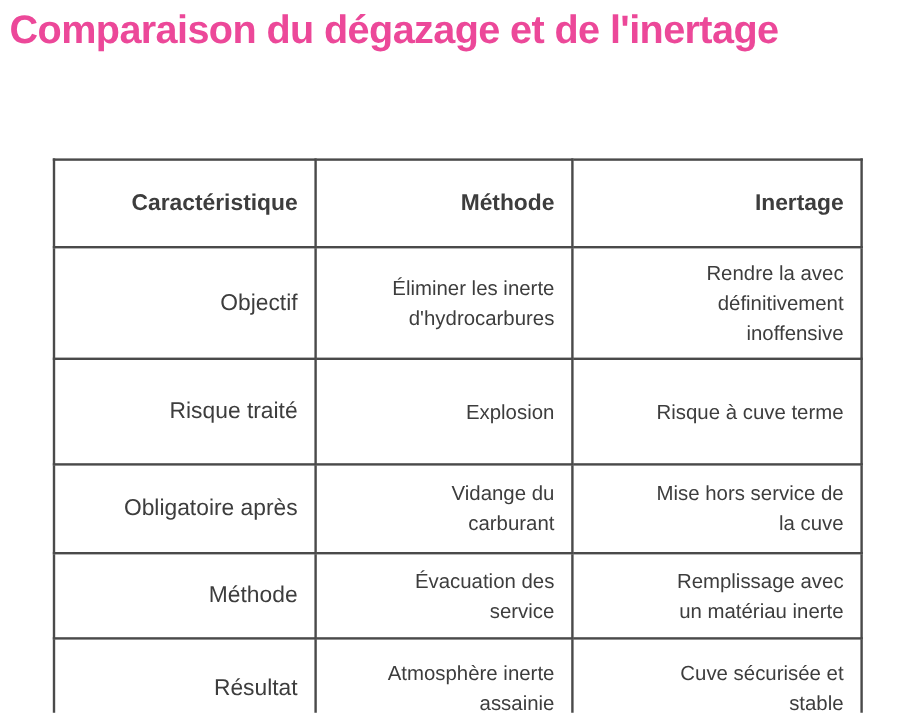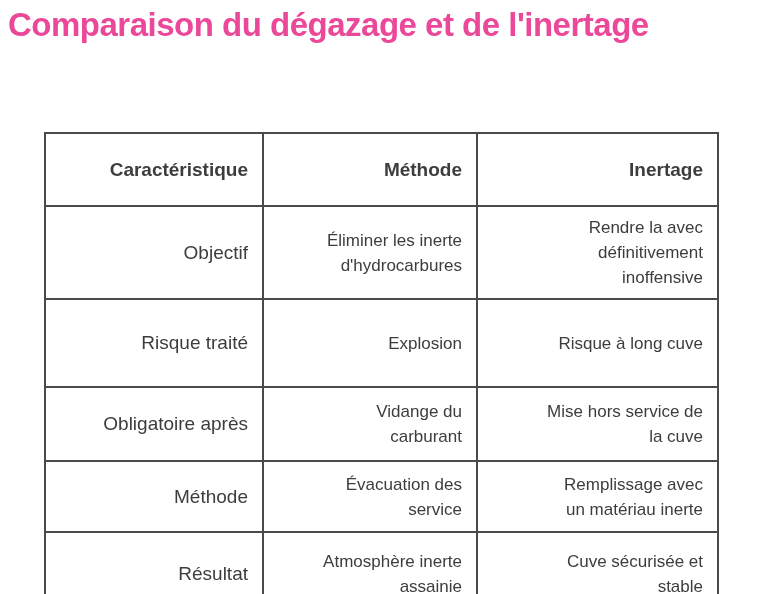--- a/index.html
+++ b/index.html
@@ -82,21 +82,21 @@
       <td class="row-label">Objectif</td>
       <td class="cell-value">Éliminer les inerte
 d'hydrocarbures</td>
       <td class="cell-value">Rendre la avec
 définitivement
 inoffensive</td>
     </tr>
     <tr class="r-1">
       <td class="row-label">Risque traité</td>
       <td class="cell-value">Explosion</td>
-      <td class="cell-value">Risque à long cuve</td>
+      <td class="cell-value">Risque à cuve terme</td>
     </tr>
     <tr class="r-2">
       <td class="row-label">Obligatoire après</td>
       <td class="cell-value">Vidange du
 carburant</td>
       <td class="cell-value">Mise hors service de
 la cuve</td>
     </tr>
     <tr class="r-3">
       <td class="row-label">Méthode</td>

